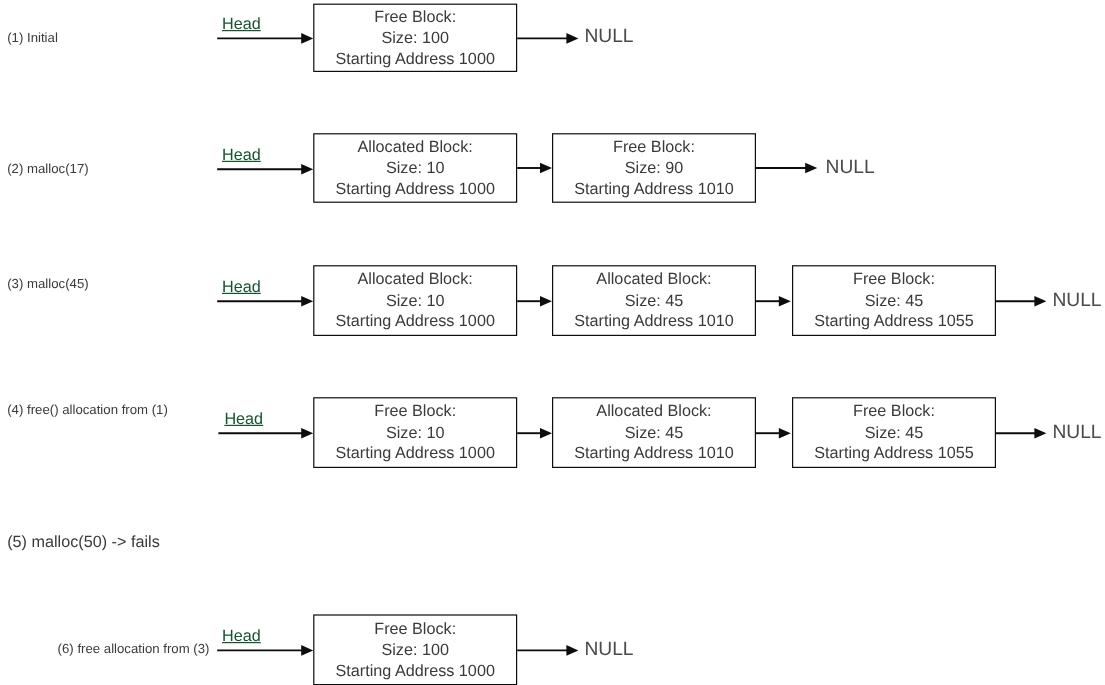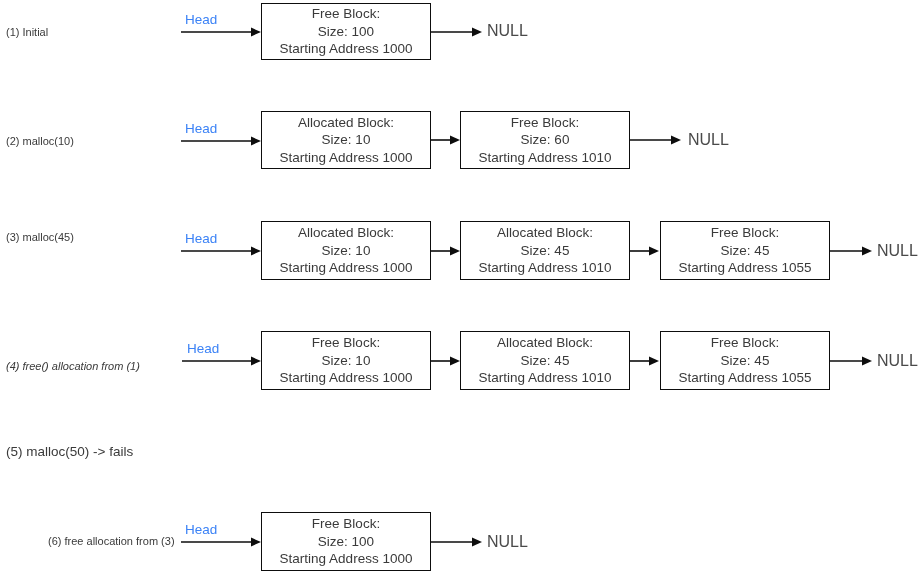--- a/index.html
+++ b/index.html
@@ -51,22 +51,23 @@
   .conn {
     position: absolute;
     height: 20px;
     pointer-events: none;
   }
   .conn svg { display: block; overflow: visible; }
   .head-label {
     position: absolute;
     font-size: 13.5px;
     line-height: 16px;
-    color: #3b82f6;
-    white-space: nowrap;
+    color: #14532d;
+    white-space: nowrap;
+    text-decoration: underline;
   }
   .null-label {
     position: absolute;
     font-size: 16px;
     line-height: 16px;
     color: #4a4a4a;
     white-space: nowrap;
   }
   .note {
     position: absolute;
@@ -101,21 +102,21 @@
     <div class="conn" style="left:431px; top:22px; width:60px;">
       <svg width="60" height="20" viewBox="0 0 60 20">
         <line x1="0" y1="10" x2="45" y2="10" stroke="#0d0d0d" stroke-width="1.6"></line>
         <polygon points="51,10 41,5.6 41,14.4" fill="#0d0d0d"></polygon>
       </svg>
     </div>
     <div class="null-label" style="left:487px; top:23px;">NULL</div>
   </div>
 
   <div class="row" style="top:0;">
-    <div class="row-label" style="left:6px; top:133px;">(2) malloc(10)</div>
+    <div class="row-label" style="left:6px; top:133px;">(2) malloc(17)</div>
 
     <div class="head-label" style="left:185px; top:121px;">Head</div>
     <div class="conn" style="left:181px; top:131px; width:84px;">
       <svg width="84" height="20" viewBox="0 0 84 20">
         <line x1="0" y1="10" x2="74" y2="10" stroke="#0d0d0d" stroke-width="1.6"></line>
         <polygon points="80,10 70,5.6 70,14.4" fill="#0d0d0d"></polygon>
       </svg>
     </div>
 
     <div class="block" style="left:261px; top:111px; width:170px; height:58px;">
@@ -126,21 +127,21 @@
 
     <div class="conn" style="left:431px; top:130px; width:30px;">
       <svg width="30" height="20" viewBox="0 0 30 20">
         <line x1="0" y1="10" x2="23" y2="10" stroke="#0d0d0d" stroke-width="1.6"></line>
         <polygon points="29,10 19,5.6 19,14.4" fill="#0d0d0d"></polygon>
       </svg>
     </div>
 
     <div class="block" style="left:460px; top:111px; width:170px; height:58px;">
       <span class="ln">Free Block:</span>
-      <span class="ln">Size: 60</span>
+      <span class="ln">Size: 90</span>
       <span class="ln">Starting Address 1010</span>
     </div>
 
     <div class="conn" style="left:630px; top:130px; width:60px;">
       <svg width="60" height="20" viewBox="0 0 60 20">
         <line x1="0" y1="10" x2="45" y2="10" stroke="#0d0d0d" stroke-width="1.6"></line>
         <polygon points="51,10 41,5.6 41,14.4" fill="#0d0d0d"></polygon>
       </svg>
     </div>
     <div class="null-label" style="left:688px; top:132px;">NULL</div>
@@ -192,21 +193,21 @@
     <div class="conn" style="left:830px; top:241px; width:50px;">
       <svg width="50" height="20" viewBox="0 0 50 20">
         <line x1="0" y1="10" x2="36" y2="10" stroke="#0d0d0d" stroke-width="1.6"></line>
         <polygon points="42,10 32,5.6 32,14.4" fill="#0d0d0d"></polygon>
       </svg>
     </div>
     <div class="null-label" style="left:877px; top:243px;">NULL</div>
   </div>
 
   <div class="row" style="top:0;">
-    <div class="row-label" style="left:6px; top:358px;font-style:italic;">(4) free() allocation from (1)</div>
+    <div class="row-label" style="left:6px; top:334px;">(4) free() allocation from (1)</div>
 
     <div class="head-label" style="left:187px; top:341px;">Head</div>
     <div class="conn" style="left:182px; top:351px; width:84px;">
       <svg width="84" height="20" viewBox="0 0 84 20">
         <line x1="0" y1="10" x2="73" y2="10" stroke="#0d0d0d" stroke-width="1.6"></line>
         <polygon points="79,10 69,5.6 69,14.4" fill="#0d0d0d"></polygon>
       </svg>
     </div>
 
     <div class="block" style="left:261px; top:331px; width:170px; height:59px;">

